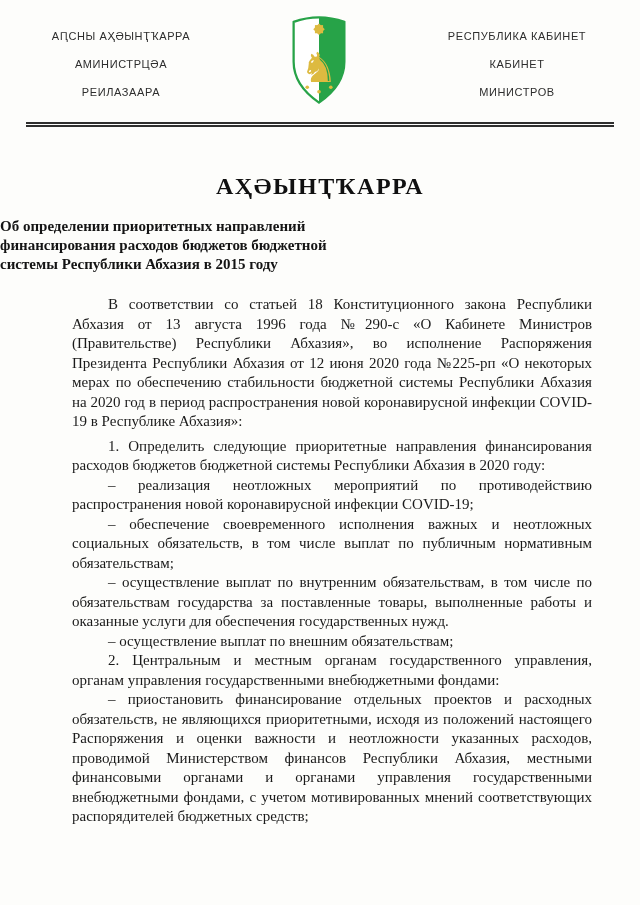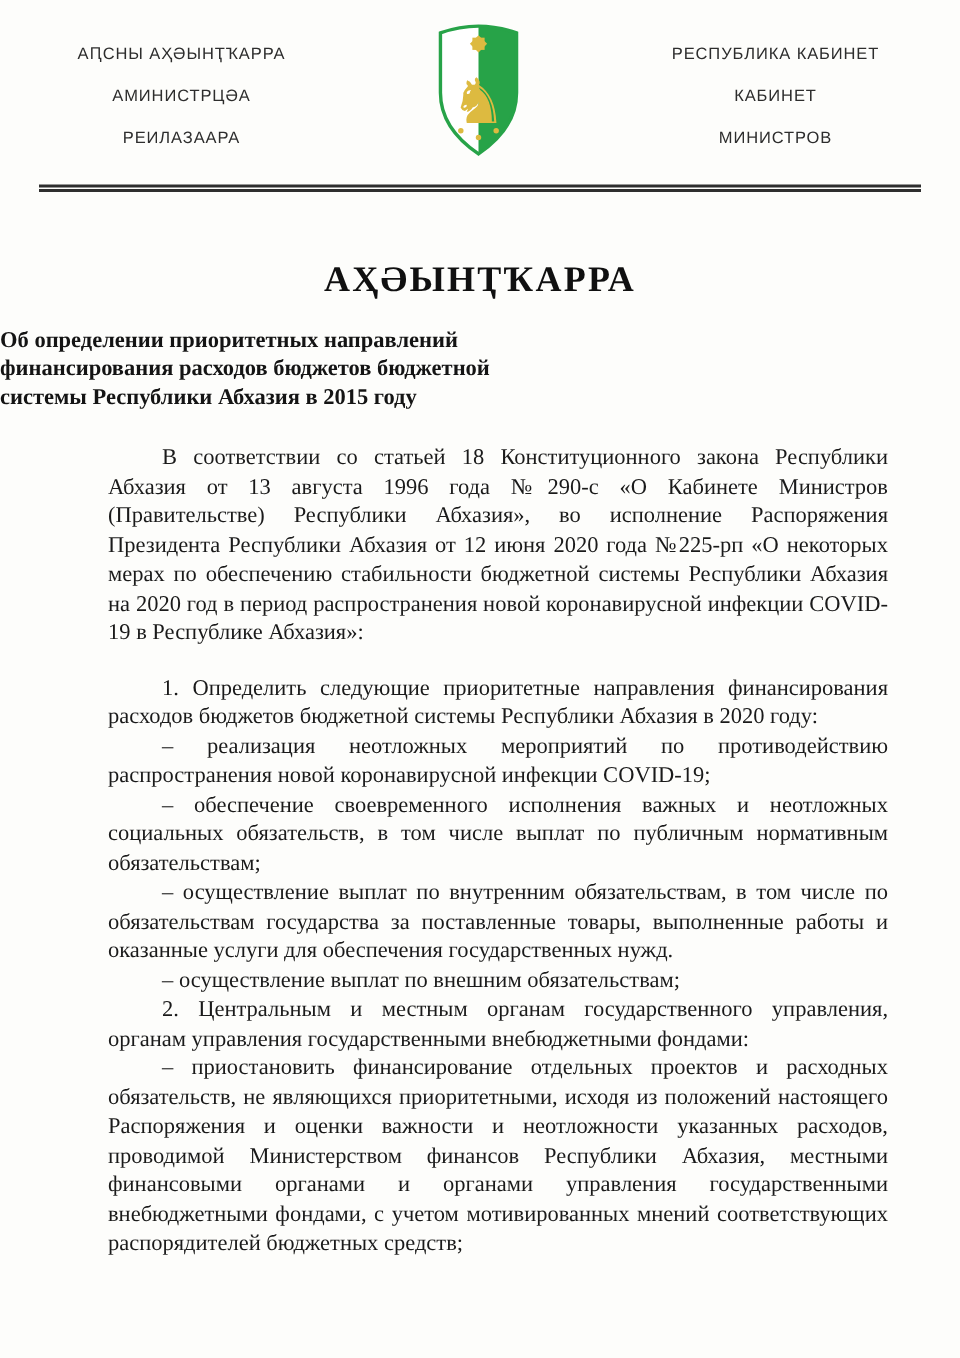--- a/index.html
+++ b/index.html
@@ -57,21 +57,21 @@
   }
   
   .doc-text {
     padding:21px 48px 0 72px;
     font-size:15px;
     line-height:19.5px;
     text-align:justify;
     color:#1a1a1a;
   }
   .para { text-indent:36px; }
-  .gap-after { margin-bottom:17px; }
+  .gap-after { margin-bottom:5px; }
 </style>
 </head>
 <body>
 
 <div class="page">
 
   <header class="letterhead">
     <div class="org org-left">
       <div>АԤСНЫ АҲӘЫНҬҠАРРА</div>
       <div>АМИНИСТРЦӘА</div>

